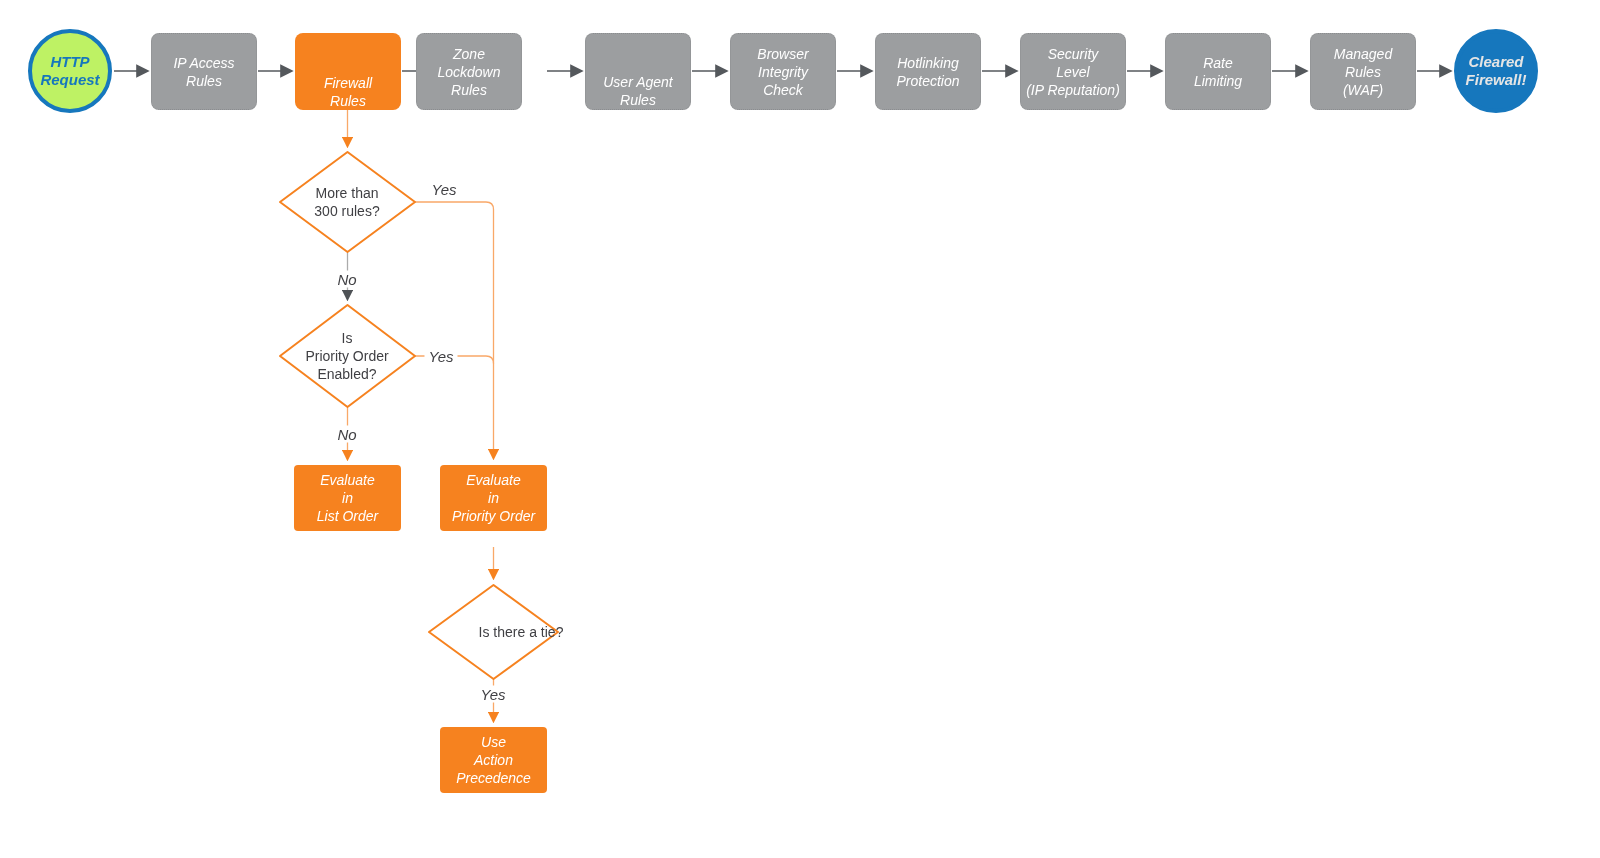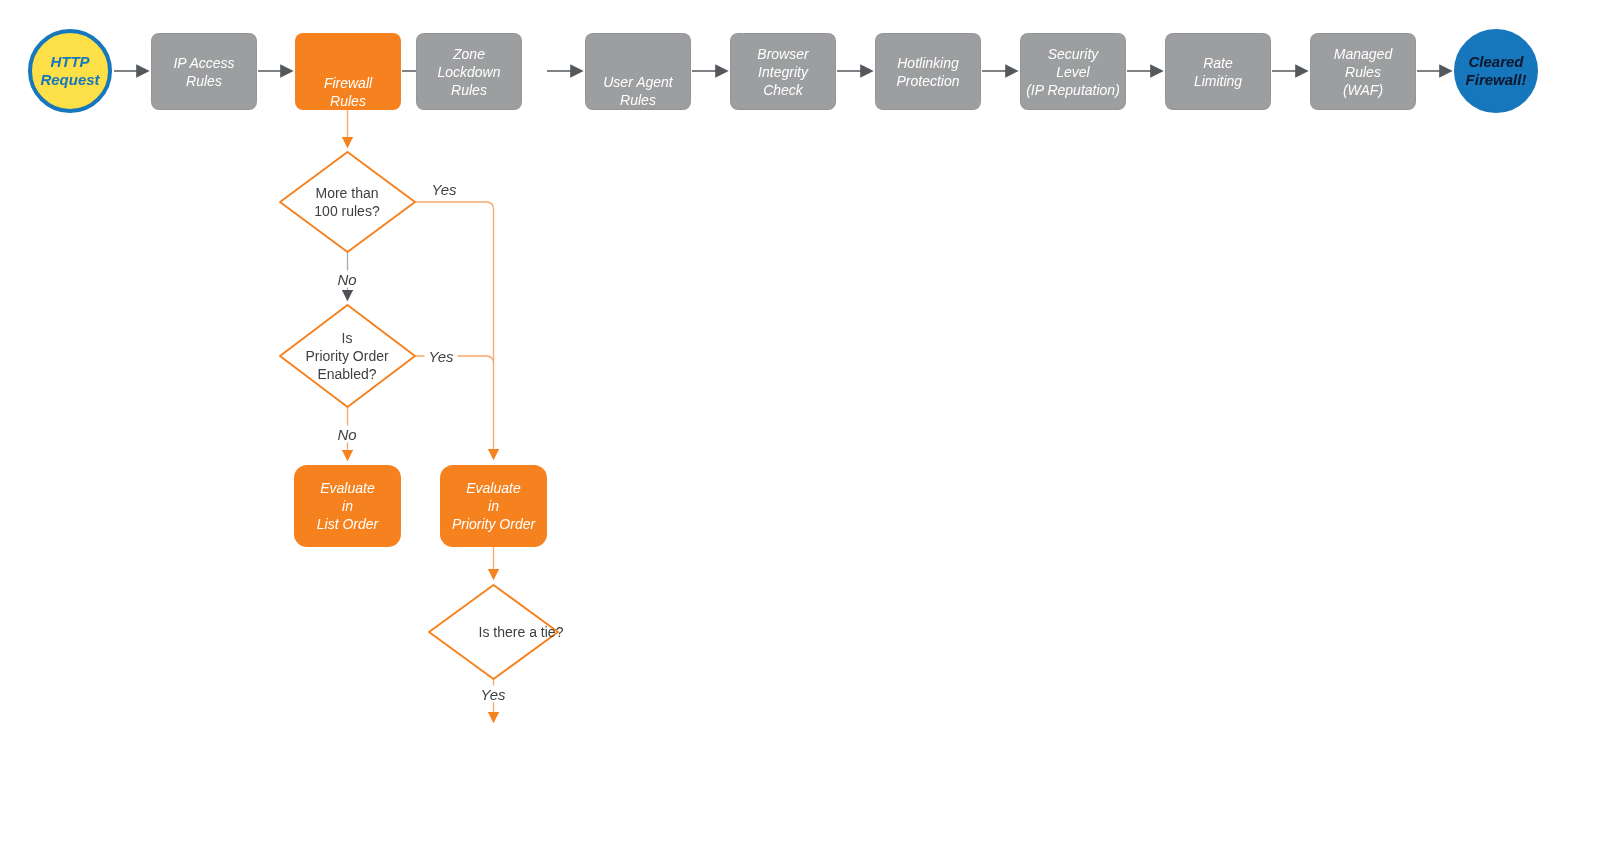--- a/index.html
+++ b/index.html
@@ -36,29 +36,29 @@
     box-sizing:border-box;
   }
   .node .lbl{white-space:pre-line;}
   .box{
     width:106px;height:77px;border-radius:8px;
     font-style:italic;font-size:14px;line-height:18px;color:#fff;
   }
   .box.gray{background:var(--gray-fill);border:1px dotted var(--gray-border);}
   .box.orange{background:var(--orange);}
   .action{
-    width:107px;height:82px;border-radius:13px;background:var(--orange);
+    width:107px;height:66px;border-radius:4px;background:var(--orange);
     font-style:italic;font-size:14px;line-height:18px;color:#fff;
   }
   .circle{
     width:84px;height:84px;border-radius:50%;
     font-style:italic;font-weight:bold;font-size:15px;line-height:18px;
   }
-  .circle.start{background:#fde047;border:4px solid var(--blue);color:var(--blue);}
-  .circle.end{background:var(--blue);border:4px solid var(--blue);color:#0f172a;}
+  .circle.start{background:#bef264;border:4px solid var(--blue);color:var(--blue);}
+  .circle.end{background:var(--blue);border:4px solid var(--blue);color:#e5e5e5;}
   .decision-label{
     position:absolute;transform:translate(-50%,-50%);
     text-align:center;font-size:14px;line-height:18px;color:var(--text-dark);
     white-space:pre-line;
   }
   .edge-label{
     position:absolute;transform:translate(-50%,-50%);
     font-style:italic;font-size:15px;color:var(--text-dark);
     background:#fff;padding:0 4px;line-height:17px;
   }
@@ -149,36 +149,41 @@
     <span class="lbl">Rate
 Limiting</span>
   </div>
   <div class="node box gray" style="left:1310px;top:33px;">
     <span class="lbl">Managed
 Rules
 (WAF)</span>
   </div>
 
   <div class="decision-label" style="left:347px;top:202px;">More than
-100 rules?</div>
+300 rules?</div>
   <div class="decision-label" style="left:347px;top:356px;">Is
 Priority Order
 Enabled?</div>
   <div class="decision-label" style="left:493px;top:632px;margin-left:28px;">Is there a tie?</div>
 
   <div class="node action" style="left:294px;top:465px;">
     <span class="lbl">Evaluate
 in
 List Order</span>
   </div>
   <div class="node action" style="left:440px;top:465px;">
     <span class="lbl">Evaluate
 in
 Priority Order</span>
   </div>
+  <div class="node action" style="left:440px;top:727px;">
+    <span class="lbl">Use
+Action
+Precedence</span>
+  </div>
 
   <div class="edge-label" style="left:444px;top:189px;">Yes</div>
   <div class="edge-label" style="left:347px;top:279px;">No</div>
   <div class="edge-label" style="left:441px;top:356px;">Yes</div>
   <div class="edge-label" style="left:347px;top:434px;">No</div>
   <div class="edge-label" style="left:493px;top:694px;">Yes</div>
 
 </div>
 
 </body></html>

